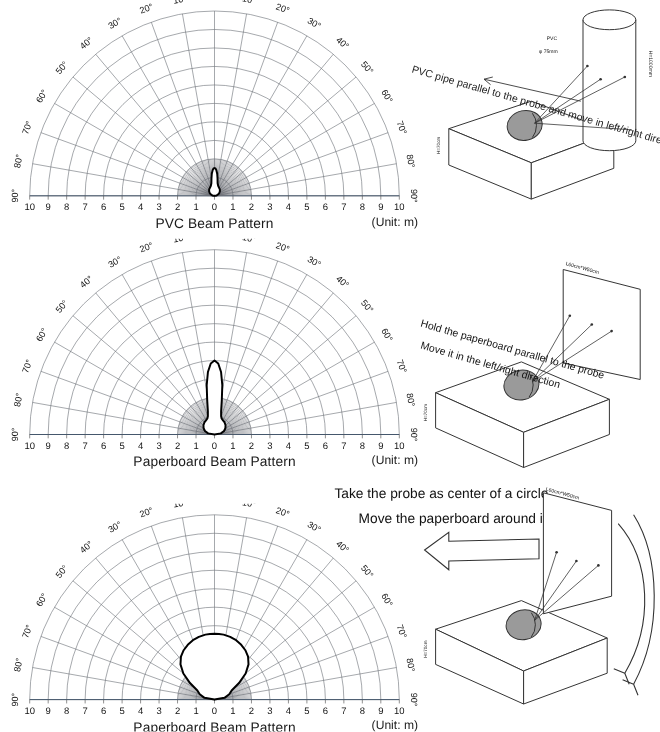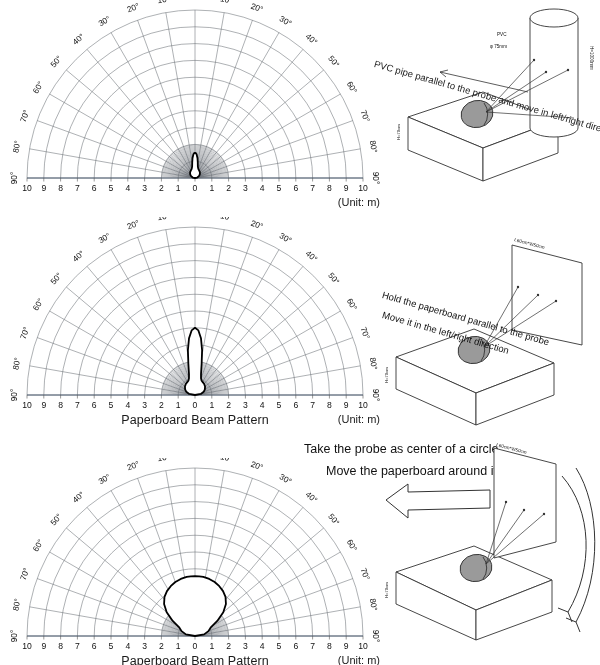--- a/index.html
+++ b/index.html
@@ -223,20 +223,21 @@
           <line x1="312.6" y1="178" x2="312.6" y2="181.5" stroke="#555" stroke-width="0.6"></line>
           <text x="329.4" y="191" class="tick" text-anchor="middle">8</text>
           <line x1="329.4" y1="178" x2="329.4" y2="181.5" stroke="#555" stroke-width="0.6"></line>
           <text x="346.20000000000005" y="191" class="tick" text-anchor="middle">9</text>
           <line x1="346.20000000000005" y1="178" x2="346.20000000000005" y2="181.5" stroke="#555" stroke-width="0.6"></line>
           <text x="363" y="191" class="tick" text-anchor="middle">10</text>
           <line x1="363" y1="178" x2="363" y2="181.5" stroke="#555" stroke-width="0.6"></line>
         </g>
         <path d="M 195.00 178.00 L 193.01 177.65 L 191.84 176.85 L 190.64 175.48 L 190.11 173.90 L 190.14 172.21 L 190.80 170.73 L 191.67 168.84 L 192.15 166.59 L 192.23 162.28 L 192.54 157.99 L 193.36 154.54 L 194.13 153.15 L 195.00 152.80 L 195.87 153.15 L 196.64 154.54 L 197.46 157.99 L 197.77 162.28 L 197.85 166.59 L 198.33 168.84 L 199.20 170.73 L 199.86 172.21 L 199.89 173.90 L 199.36 175.48 L 198.16 176.85 L 196.99 177.65 L 195.00 178.00 Z" fill="#ffffff" fill-opacity="1" stroke="#000" stroke-width="1.8" stroke-linejoin="round"></path>
       </svg>
+    <div class="plot-caption">PVC Beam Pattern</div>
     <div class="plot-unit">(Unit: m)</div>
   </div>
   <div class="setup-wrap">
     <svg class="setup-svg" width="222" height="215" viewBox="0 0 222 215">
 
       <g fill="#ffffff" stroke="#333" stroke-width="0.9">
         <path d="M30 117 L105 92 L180 120 L105 148 Z"></path>
         <path d="M30 117 L30 150 L105 181 L105 148 Z"></path>
         <path d="M105 148 L105 181 L180 153 L180 120 Z"></path>
       </g>

